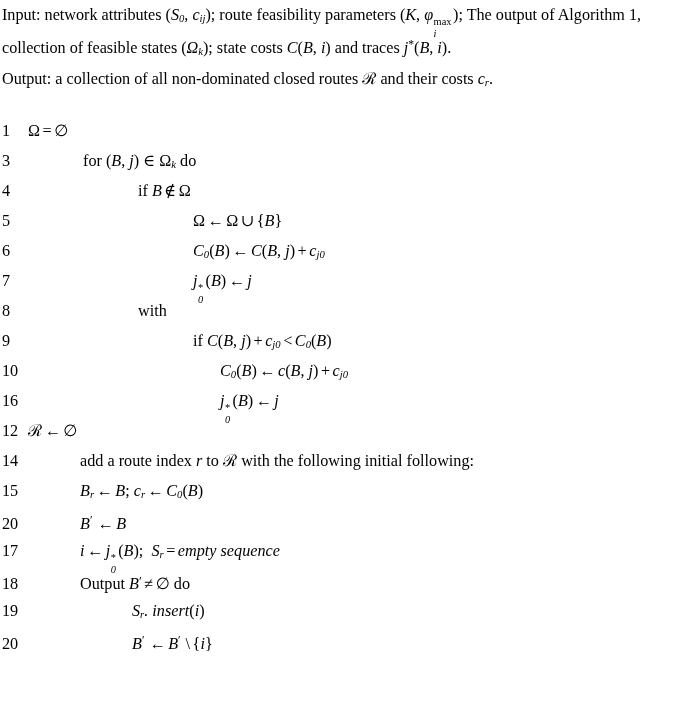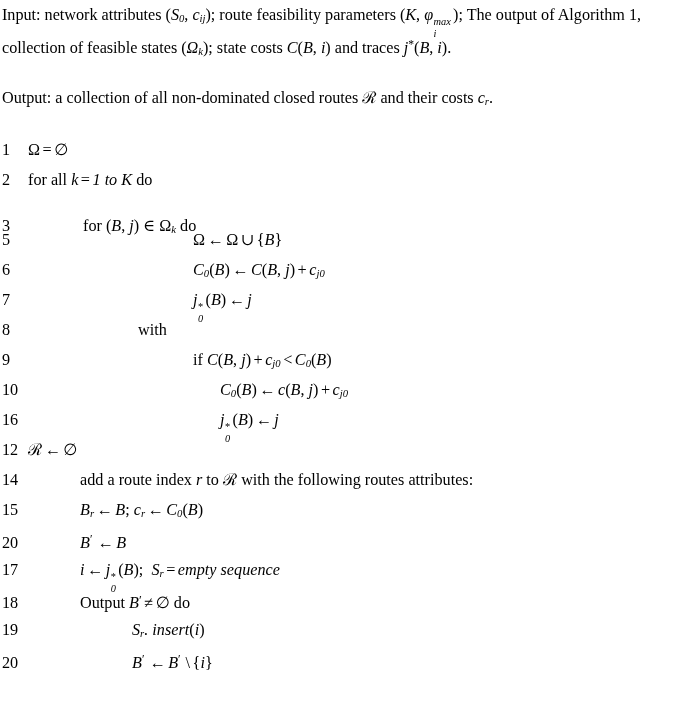--- a/index.html
+++ b/index.html
@@ -52,21 +52,21 @@
     width: 26px;
     text-align: left;
     font-size: 16.2px;
   }
   .code {
     display: inline-block;
     vertical-align: baseline;
   }
   
   .i0 { padding-left: 0px; }
-  .i1 { padding-left: 55px; margin-top: 16px; }
+  .i1 { padding-left: 55px; }
   .i2 { padding-left: 110px; }
   .i3 { padding-left: 165px; }
   .i4 { padding-left: 192px; }
   .i1b { padding-left: 52px; }
   .i2b { padding-left: 104px; }
 
   
   .mi { font-style: italic; }
   .mt { font-style: normal; }
   .mbi { font-style: italic; font-weight: 400; }
@@ -84,21 +84,20 @@
     position: relative;
     width: 0;
     height: 0;
     vertical-align: baseline;
   }
   .supsub .s-top {
     position: absolute;
     left: 0.5px;
     top: -1.22em;
     font-size: 0.64em;
-    font-style: italic;
     white-space: nowrap;
   }
   .supsub .s-bot {
     position: absolute;
     left: 0.5px;
     top: -0.12em;
     font-size: 0.64em;
     font-style: italic;
     white-space: nowrap;
   }
@@ -122,42 +121,42 @@
   <div class="header-block">
 
     <div class="hdr-line">
       <span class="mt">Input: network attributes (</span><span class="mi">S</span><sub class="mi">0</sub><span class="mt">, </span><span class="mi">c<sub>ij</sub></span><span class="mt">); route feasibility parameters (</span><span class="mi">K</span><span class="mt">, </span><span class="mi">φ</span><span class="supsub"><span class="s-top">max</span><span class="s-bot">i</span></span><span class="mt" style="padding-left:20px;">); The output of Algorithm 1,</span>
     </div>
 
     <div class="hdr-line">
       <span class="mt">collection of feasible states (</span><span class="mi">Ω<sub>k</sub></span><span class="mt">); state costs </span><span class="mi">C</span><span class="mt">(</span><span class="mi">B</span><span class="mt">, </span><span class="mi">i</span><span class="mt">) and traces </span><span class="mi">j</span><span class="star">*</span><span class="mt">(</span><span class="mi">B</span><span class="mt">, </span><span class="mi">i</span><span class="mt">).</span>
     </div>
 
-    <div class="hdr-line" style="margin-top:20px;">
+    <div class="hdr-line" style="margin-top:1px;">
       <span class="mt">Output: a collection of all non-dominated closed routes </span><span class="scr">ℛ</span><span class="mt"> and their costs </span><span class="mi">c<sub>r</sub></span><span class="mt">.</span>
     </div>
 
   </div>
 
   <div class="gap"></div>
 
   <div class="algo">
 
     <div class="algo-line">
       <span class="ln">1</span><span class="code i0"><span class="mt">Ω</span><span class="op">=</span><span class="emptyset">∅</span></span>
     </div>
 
-    <div class="algo-line">
-      <span class="ln">2</span><span class="code i0"><span class="mt">for all </span><span class="mi">k</span><span class="op">=</span><span class="mi">1</span><span class="mbi">&nbsp;to&nbsp;</span><span class="mi">K</span><span class="mt"> do</span></span>
-    </div>
 
     <div class="algo-line">
       <span class="ln">3</span><span class="code i1"><span class="mt">for (</span><span class="mi">B</span><span class="mt">, </span><span class="mi">j</span><span class="mt">) </span><span class="opn">∈</span><span class="mt"> Ω<sub class="mi">k</sub></span><span class="mt"> do</span></span>
     </div>
 
+    <div class="algo-line">
+      <span class="ln">4</span><span class="code i2"><span class="mt">if </span><span class="mi">B</span><span class="op">∉</span><span class="mt">Ω</span></span>
+    </div>
 
     <div class="algo-line">
       <span class="ln">5</span><span class="code i3"><span class="mt">Ω</span><span class="op">←</span><span class="mt">Ω</span><span class="op">∪</span><span class="mt">{</span><span class="mi">B</span><span class="mt">}</span></span>
     </div>
 
     <div class="algo-line">
       <span class="ln">6</span><span class="code i3"><span class="mi">C</span><sub class="mi">0</sub><span class="mt">(</span><span class="mi">B</span><span class="mt">)</span><span class="op">←</span><span class="mi">C</span><span class="mt">(</span><span class="mi">B</span><span class="mt">, </span><span class="mi">j</span><span class="mt">)</span><span class="op">+</span><span class="mi">c<sub>j0</sub></span></span>
     </div>
 
     <div class="algo-line">
@@ -179,21 +178,21 @@
     <div class="algo-line">
       <span class="ln">16</span><span class="code i4"><span class="mi">j</span><span class="supsub"><span class="s-top" style="font-style:normal;">*</span><span class="s-bot">0</span></span><span style="display:inline-block;width:8px;"></span><span class="mt">(</span><span class="mi">B</span><span class="mt">)</span><span class="op">←</span><span class="mi">j</span></span>
     </div>
 
     <div class="algo-line">
       <span class="ln">12</span><span class="code i0"><span class="scr">ℛ</span><span class="op">←</span><span class="emptyset">∅</span></span>
     </div>
 
 
     <div class="algo-line">
-      <span class="ln">14</span><span class="code i1b"><span class="mt">add a route index </span><span class="mi">r</span><span class="mt"> to </span><span class="scr">ℛ</span><span class="mt"> with the following routes attributes:</span></span>
+      <span class="ln">14</span><span class="code i1b"><span class="mt">add a route index </span><span class="mi">r</span><span class="mt"> to </span><span class="scr">ℛ</span><span class="mt"> with the following initial following:</span></span>
     </div>
 
     <div class="algo-line">
       <span class="ln">15</span><span class="code i1b"><span class="mi">B<sub>r</sub></span><span class="op">←</span><span class="mi">B</span><span class="mt">;&nbsp;</span><span class="mi">c<sub>r</sub></span><span class="op">←</span><span class="mi">C</span><sub class="mi">0</sub><span class="mt">(</span><span class="mi">B</span><span class="mt">)</span></span>
     </div>
 
     <div class="algo-line">
       <span class="ln">20</span><span class="code i1b"><span class="mi">B</span><span class="prime" style="vertical-align:0.45em;font-size:0.72em;">′</span><span class="op" style="padding-left:5px;">←</span><span class="mi">B</span></span>
     </div>
 

